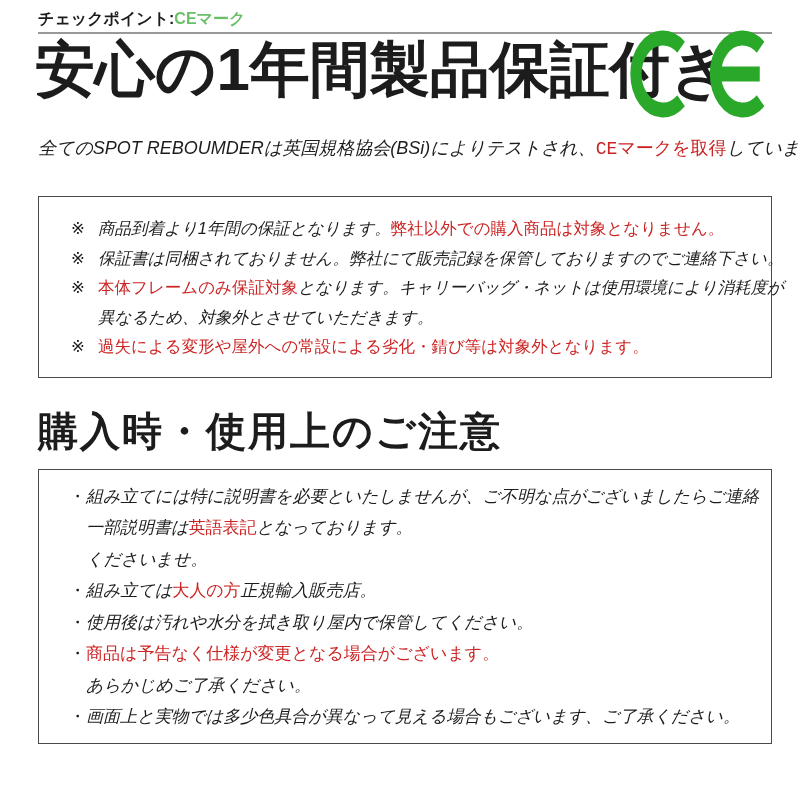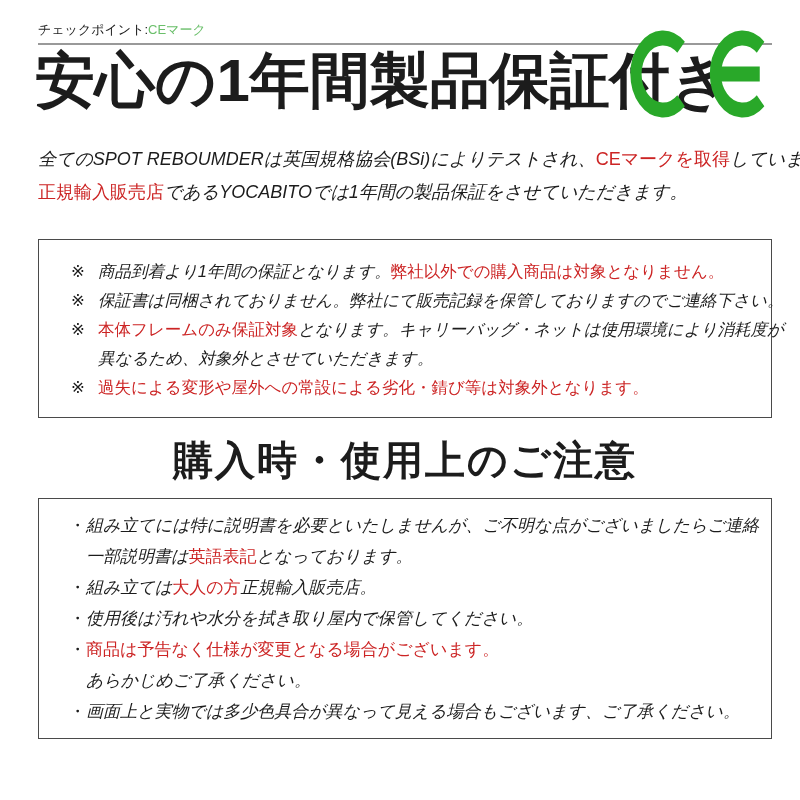--- a/index.html
+++ b/index.html
@@ -13,23 +13,23 @@
     overflow: hidden;
     font-family: "Liberation Sans", "DejaVu Sans", sans-serif;
     color: var(--ink, #1c1c1c);
   }
   .wrap {
     position: relative;
     width: 734px;
     margin-left: 38px;
   }
   .checkpoint {
-    padding-top: 19px;
-    font-size: 13px;
-    font-weight: normal;
+    padding-top: 8px;
+    font-size: 16px;
+    font-weight: bold;
     line-height: 21px;
     white-space: nowrap;
   }
   .cp-label { color: var(--ink); }
   .cp-green { color: var(--green_label); }
   .rule {
     height: 2px;
     background: var(--rule_gray);
     margin-top: 3px;
   }
@@ -47,21 +47,21 @@
     width: 140px;
     height: 92px;
   }
   .ce-stroke {
     stroke: var(--green_logo);
     fill: none;
     stroke-width: 15;
   }
   .line { white-space: nowrap; }
   .c-ink { color: var(--ink); font-style: italic; }
-  .c-red { color: var(--accent_red); }
+  .c-red { color: var(--accent_red); font-family: Liberation Mono, monospace; }
   .intro {
     margin-top: 33px;
     font-size: 18px;
     line-height: 33px;
   }
   .box {
     border: 1px solid var(--box_border);
     box-sizing: border-box;
   }
   .box1 {
@@ -78,22 +78,21 @@
   }
   .item { display: flex; align-items: flex-start; }
   .marker {
     flex: 0 0 auto;
     color: var(--ink);
   }
   .box1 .marker { width: 27px; }
   .box2 .marker { width: 17px; }
   .lines { flex: 1 1 auto; min-width: 0; }
   .notice-title {
-    margin: 17px 0 0;
-    text-align: center;
+    margin: 28px 0 0;
     font-size: 40px;
     line-height: 51px;
     font-weight: bold;
     letter-spacing: 2px;
     white-space: nowrap;
   }
 </style>
 </head>
 <body>
 
@@ -114,21 +113,20 @@
         <path class="ce-stroke" d="M 174.1 19.3 A 36 36 0 1 0 174.1 72.7"></path>
         <path class="ce-stroke" d="M 116 46 H 173"></path>
       </g>
     </svg>
   </div>
 
   <div class="intro">
       <div class="item">
         <div class="lines">
           <div class="line"><span class="c-ink">全てのSPOT REBOUMDERは英国規格協会(BSi)によりテストされ、</span><span class="c-red">CEマークを取得</span><span class="c-ink">しています。</span></div>
-          <div class="line"><span class="c-red">正規輸入販売店</span><span class="c-ink">であるYOCABITOでは1年間の製品保証をさせていただきます。</span></div>
         </div>
       </div>
     </div>
 
   <div class="box box1">
       <div class="item">
         <span class="marker">※</span>
         <div class="lines">
           <div class="line"><span class="c-ink">商品到着より1年間の保証となります。</span><span class="c-red">弊社以外での購入商品は対象となりません。</span></div>
         </div>
@@ -155,20 +153,21 @@
     </div>
 
   <h2 class="notice-title">購入時・使用上のご注意</h2>
 
   <div class="box box2">
       <div class="item">
         <span class="marker">・</span>
         <div class="lines">
           <div class="line"><span class="c-ink">組み立てには特に説明書を必要といたしませんが、ご不明な点がございましたらご連絡</span></div>
           <div class="line"><span class="c-ink">一部説明書は</span><span class="c-red">英語表記</span><span class="c-ink">となっております。</span></div>
+          <div class="line"><span class="c-ink">くださいませ。</span></div>
         </div>
       </div>
       <div class="item">
         <span class="marker">・</span>
         <div class="lines">
           <div class="line"><span class="c-ink">組み立ては</span><span class="c-red">大人の方</span><span class="c-ink">正規輸入販売店。</span></div>
         </div>
       </div>
       <div class="item">
         <span class="marker">・</span>

